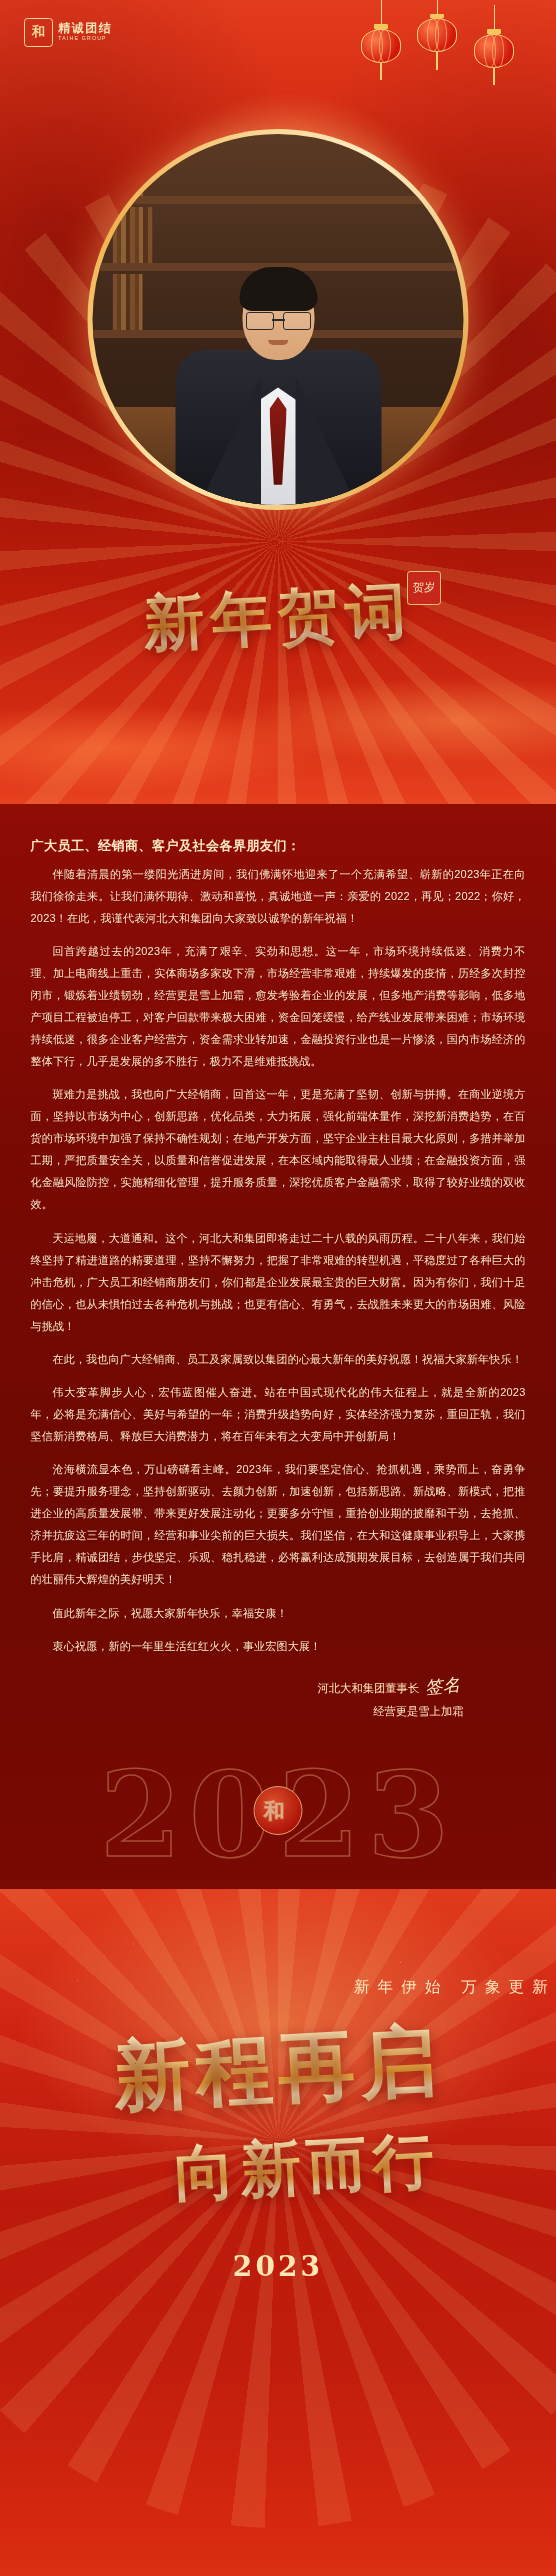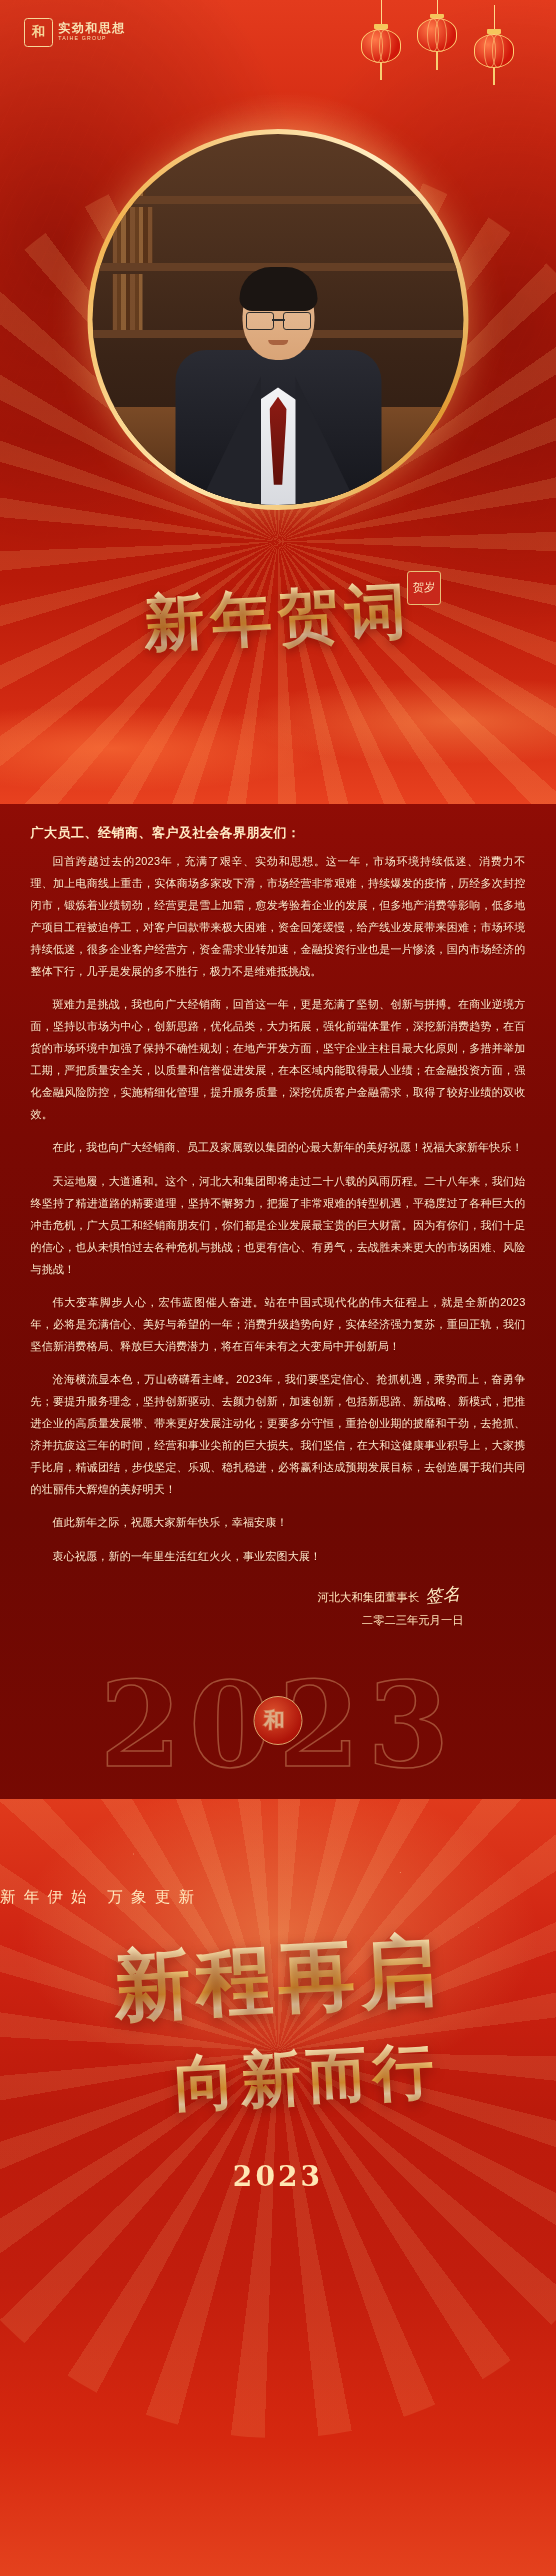--- a/index.html
+++ b/index.html
@@ -139,21 +139,21 @@
   }
   .ribbon{
     position:absolute;left:0;right:0;top:665px;height:139px;z-index:6;
     background:
       radial-gradient(ellipse 319px 62px at 20% 60%, rgba(255,120,60,.6), rgba(255,120,60,0) 70%),
       radial-gradient(ellipse 319px 62px at 82% 40%, rgba(255,150,80,.5), rgba(255,150,80,0) 70%);
   }
   
   .letter{
     position:relative;z-index:5;
-    margin:4px auto;width:556px;padding:13.4px 0 0;
+    margin:17px auto;width:556px;padding:13.4px 0 0;
     box-sizing:border-box;
   }
   .letter-inner{
     width:495px;margin:0 auto;color:#fff3dc;
   }
   .salute{
     font-size:13px;font-weight:700;color:#ffe9c3;margin:3.1px 0 7.2px 0;letter-spacing:0.5px;
   }
   .salute2{
     font-size:11.3px;font-weight:700;color:#ffe4b8;margin:0 0 9.3px 0;letter-spacing:0.5px;
@@ -204,21 +204,21 @@
   .fireworks{position:absolute;inset:0;opacity:.5;
     background:
       radial-gradient(circle 1.5px at 14% 10%, #ffe3ae, transparent 60%),
       radial-gradient(circle 1.5px at 24% 6%, #ffe3ae, transparent 60%),
       radial-gradient(circle 1px at 34% 13%, #ffd79a, transparent 60%),
       radial-gradient(circle 1.5px at 72% 8%, #ffe3ae, transparent 60%),
       radial-gradient(circle 1px at 86% 14%, #ffd79a, transparent 60%),
       radial-gradient(circle 1px at 64% 19%, #ffe3ae, transparent 60%);
   }
   .poster-sub{
-    position:absolute;left:0;right:0;top:88px;text-align:left;
+    position:absolute;left:0;right:0;top:88px;text-align:right;
     color:#ffe7bc;font-size:15.5px;letter-spacing:8.2px;
   }
   .poster-main{
     position:absolute;left:0;right:0;top:129px;text-align:center;
   }
   .poster-main .line{
     font-family:"DejaVu Serif","Liberation Serif",serif;font-weight:700;
     background:linear-gradient(180deg,#fff7dc 0%,#ffdf92 32%,#eeab3a 58%,#fff0c2 74%,#d08c25 100%);
     -webkit-background-clip:text;background-clip:text;color:transparent;
     text-shadow:0 4.1px 11.3px rgba(90,10,0,.5);
@@ -245,21 +245,21 @@
 <body>
 
 <div class="page">
 
   <div class="hero">
     <div class="sunburst"></div>
 
     <div class="logo">
       <div class="logo-mark">和</div>
       <div class="logo-txt">
-        <span class="logo-cn">实劲和思想</span>
+        <span class="logo-cn">精诚团结</span>
         <span class="logo-en">TAIHE GROUP</span>
       </div>
     </div>
 
     <div class="lantern l1">
       <div class="str"></div>
         <div class="cap"></div>
         <div class="body"></div>
         <div class="tail"></div>
     </div>
@@ -307,35 +307,36 @@
 
     <div class="hero-title">新年贺词</div>
     <div class="hero-title-seal">贺岁</div>
     <div class="ribbon"></div>
   </div>
 
   <div class="letter">
     <div class="letter-inner">
       <div class="salute">广大员工、经销商、客户及社会各界朋友们：</div>
 
+      <p class="para">伴随着清晨的第一缕阳光洒进房间，我们佛满怀地迎来了一个充满希望、崭新的2023年正在向我们徐徐走来。让我们满怀期待、激动和喜悦，真诚地道一声：亲爱的 2022，再见；2022；你好，2023！在此，我谨代表河北大和集团向大家致以诚挚的新年祝福！</p>
       <p class="para">回首跨越过去的2023年，充满了艰辛、实劲和思想。这一年，市场环境持续低迷、消费力不理、加上电商线上重击，实体商场多家改下滑，市场经营非常艰难，持续爆发的疫情，历经多次封控闭市，锻炼着业绩韧劲，经营更是雪上加霜，愈发考验着企业的发展，但多地产消费等影响，低多地产项目工程被迫停工，对客户回款带来极大困难，资金回笼缓慢，给产线业发展带来困难；市场环境持续低迷，很多企业客户经营方，资金需求业转加速，金融投资行业也是一片惨淡，国内市场经济的整体下行，几乎是发展的多不胜行，极力不是维难抵挑战。</p>
       <p class="para">斑难力是挑战，我也向广大经销商，回首这一年，更是充满了坚韧、创新与拼搏。在商业逆境方面，坚持以市场为中心，创新思路，优化品类，大力拓展，强化前端体量作，深挖新消费趋势，在百货的市场环境中加强了保持不确性规划；在地产开发方面，坚守企业主柱目最大化原则，多措并举加工期，严把质量安全关，以质量和信誉促进发展，在本区域内能取得最人业绩；在金融投资方面，强化金融风险防控，实施精细化管理，提升服务质量，深挖优质客户金融需求，取得了较好业绩的双收效。</p>
+      <p class="para">天运地履，大道通和。这个，河北大和集团即将走过二十八载的风雨历程。二十八年来，我们始终坚持了精进道路的精要道理，坚持不懈努力，把握了非常艰难的转型机遇，平稳度过了各种巨大的冲击危机，广大员工和经销商朋友们，你们都是企业发展最宝贵的巨大财富。因为有你们，我们十足的信心，也从未惧怕过去各种危机与挑战；也更有信心、有勇气，去战胜未来更大的市场困难、风险与挑战！</p>
       <p class="para">在此，我也向广大经销商、员工及家属致以集团的心最大新年的美好祝愿！祝福大家新年快乐！</p>
-      <p class="para">天运地履，大道通和。这个，河北大和集团即将走过二十八载的风雨历程。二十八年来，我们始终坚持了精进道路的精要道理，坚持不懈努力，把握了非常艰难的转型机遇，平稳度过了各种巨大的冲击危机，广大员工和经销商朋友们，你们都是企业发展最宝贵的巨大财富。因为有你们，我们十足的信心，也从未惧怕过去各种危机与挑战；也更有信心、有勇气，去战胜未来更大的市场困难、风险与挑战！</p>
       <p class="para">伟大变革脚步人心，宏伟蓝图催人奋进。站在中国式现代化的伟大征程上，就是全新的2023年，必将是充满信心、美好与希望的一年；消费升级趋势向好，实体经济强力复苏，重回正轨，我们坚信新消费格局、释放巨大消费潜力，将在百年未有之大变局中开创新局！</p>
       <p class="para">沧海横流显本色，万山磅礴看主峰。2023年，我们要坚定信心、抢抓机遇，乘势而上，奋勇争先；要提升服务理念，坚持创新驱动、去颜力创新，加速创新，包括新思路、新战略、新模式，把推进企业的高质量发展带、带来更好发展注动化；更要多分守恒，重拾创业期的披靡和干劲，去抢抓、济并抗疲这三年的时间，经营和事业尖前的巨大损失。我们坚信，在大和这健康事业积导上，大家携手比肩，精诚团结，步伐坚定、乐观、稳扎稳进，必将赢利达成预期发展目标，去创造属于我们共同的壮丽伟大辉煌的美好明天！</p>
       <p class="para">值此新年之际，祝愿大家新年快乐，幸福安康！</p>
       <p class="para">衷心祝愿，新的一年里生活红红火火，事业宏图大展！</p>
 
       <div class="sign">
         <div>
           <span>河北大和集团董事长</span>
           <span class="scribble">签名</span>
         </div>
-        <div>二零二三年元月一日</div>
+        <div>经营更是雪上加霜</div>
       </div>
     </div>
   </div>
 
   <div class="year-watermark">
     <span>2023</span>
     <span class="year-seal">和</span>
   </div>
 
   <div class="poster">

